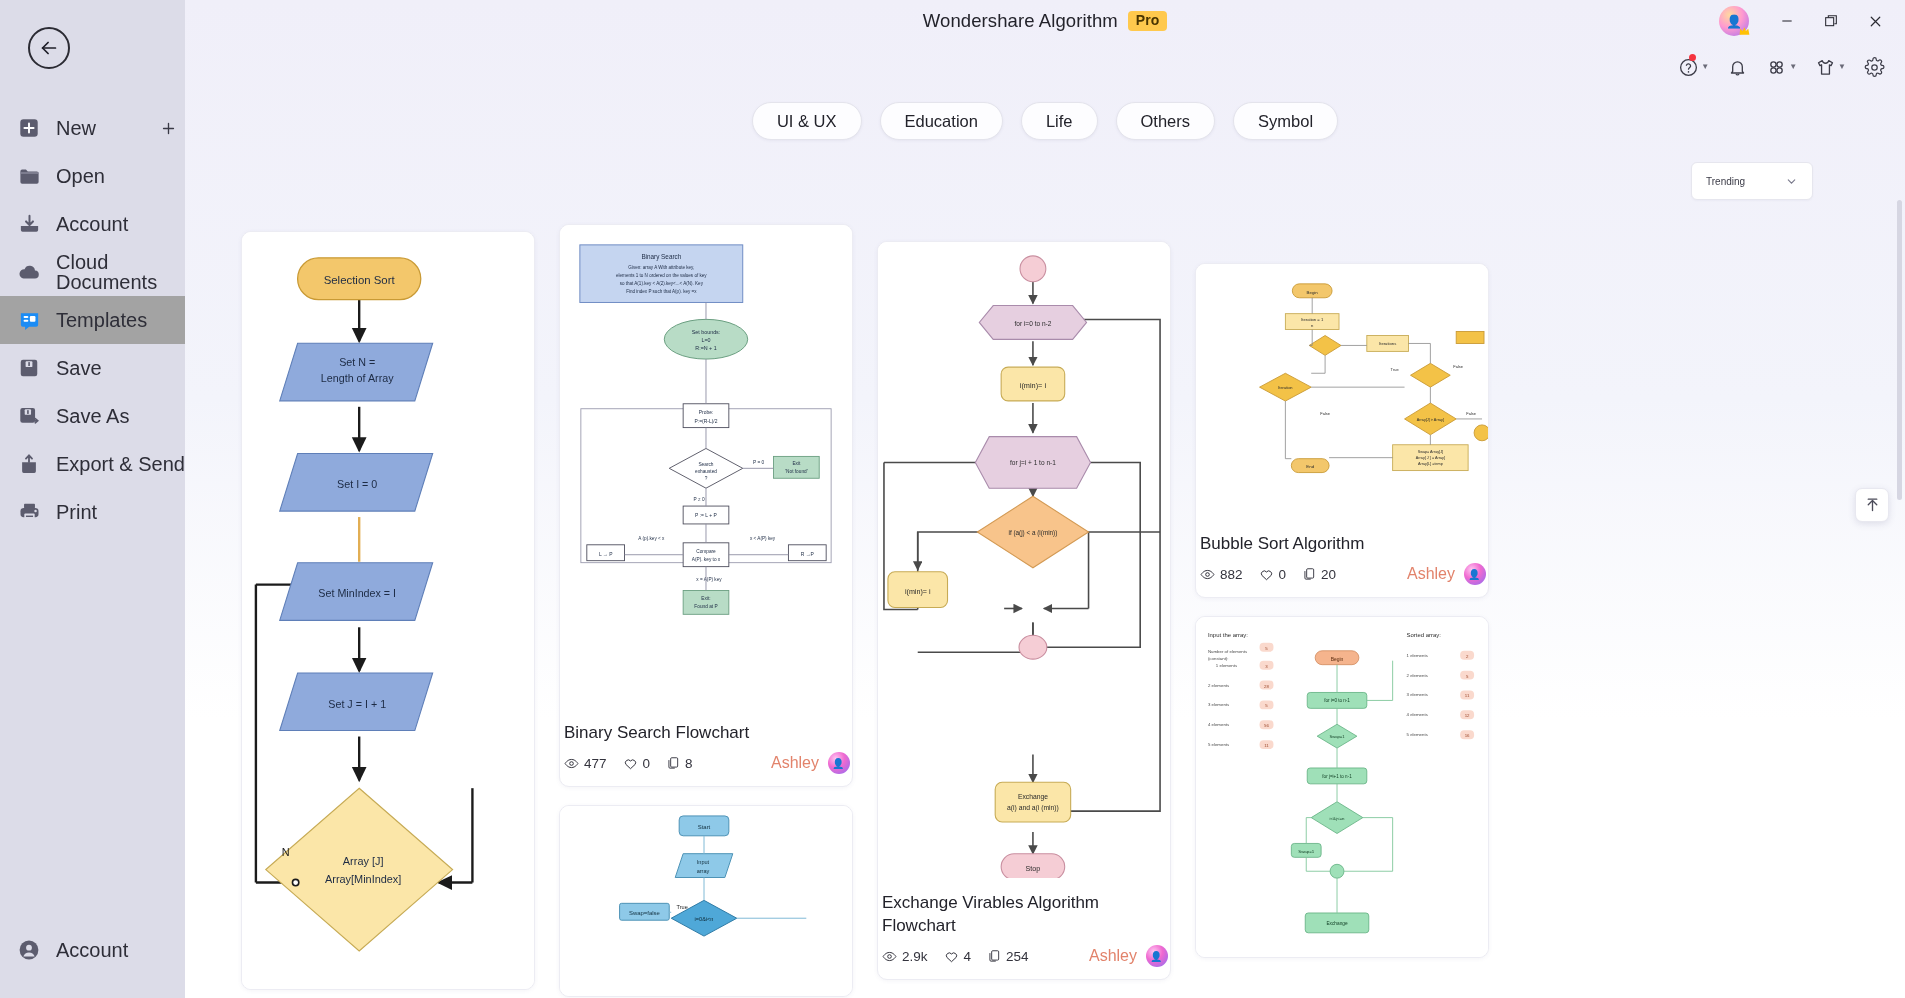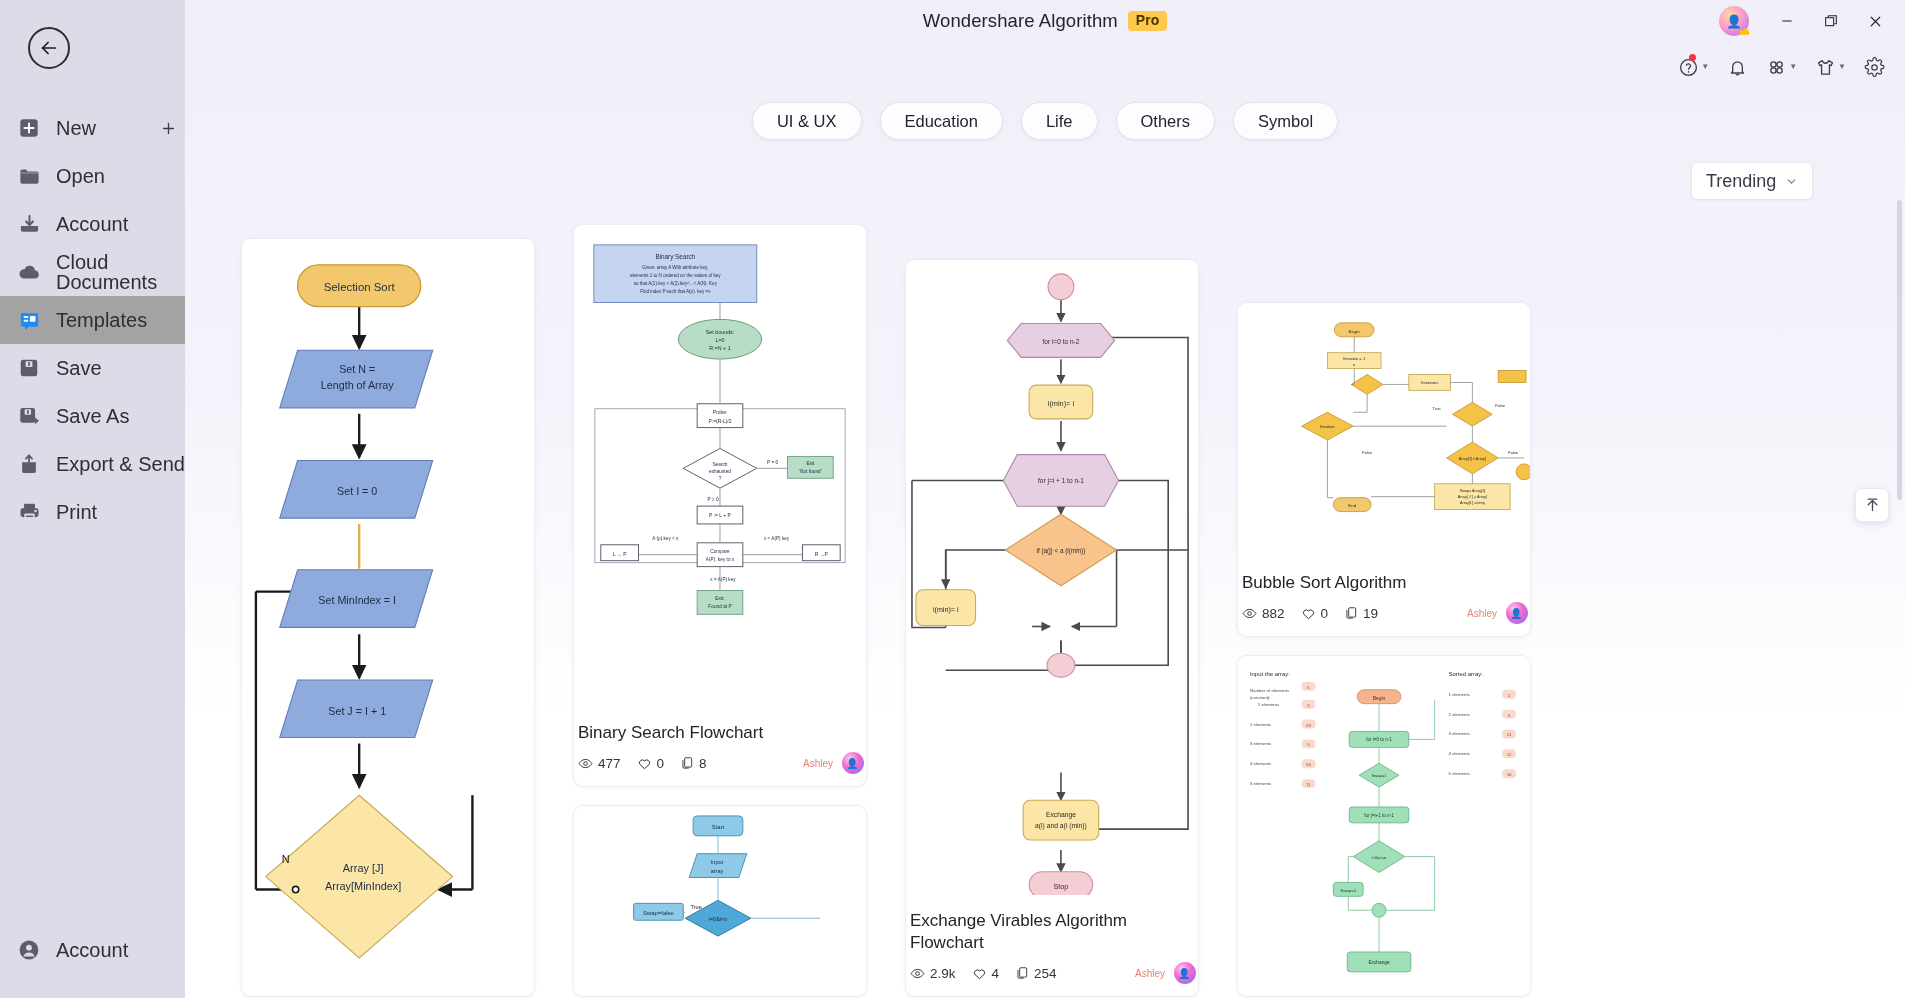--- a/index.html
+++ b/index.html
@@ -102,44 +102,44 @@
     padding: 0 24px; height: 38px; display: flex; align-items: center;
     font-size: 16.5px; color: #23232b; cursor: pointer;
     box-shadow: 0 1px 3px rgba(90,90,130,.07);
   }
 
   
   #sortrow { display: flex; justify-content: flex-end; padding: 22px 92px 0 0; }
   .sort-sel {
     width: 122px; height: 38px; background: #fff; border: 1px solid #e6e6ee;
     border-radius: 6px; display: flex; align-items: center; justify-content: space-between;
-    padding: 0 14px; font-size: 18px; color: #3b3b47; cursor: pointer;
+    padding: 0 14px; font-size: 10px; color: #3b3b47; cursor: pointer;
     box-shadow: 0 1px 2px rgba(90,90,130,.05);
   }
 
   
   #grid {
-    display: flex; gap: 38px; padding: 24px 0 0 56px; align-items: flex-end;
+    display: flex; gap: 24px; padding: 24px 0 0 56px; align-items: center;
   }
   .col { width: 294px; display: flex; flex-direction: column; gap: 18px; }
   .card {
     background: #fff; border: 1px solid #ececf3; border-radius: 10px;
     box-shadow: 0 1px 4px rgba(100,100,140,.07);
     overflow: hidden; cursor: pointer;
   }
   .card-thumb { position: relative; background: #fff; overflow: hidden; }
   .meta { padding: 10px 2px 12px 4px; }
   .meta-title {
     font-size: 17px; color: #23232b; line-height: 1.32; margin-bottom: 8px;
   }
   .meta-row { display: flex; align-items: center; font-size: 13.5px; color: #33333d; }
   .stat { display: flex; align-items: center; gap: 5px; margin-right: 16px; }
   .stat svg { display: block; }
   .author { margin-left: auto; display: flex; align-items: center; gap: 9px; }
-  .author-name { color: #e2836b; font-size: 10px; }
+  .author-name { color: #e2836b; font-size: 16px; }
   .avatar-sm {
     width: 22px; height: 22px; border-radius: 50%;
     background: radial-gradient(circle at 35% 30%, #ffc7f2 0%, #f06ad0 42%, #8a6cf5 100%);
     display:flex; align-items:center; justify-content:center; color:#fff; font-size:10px;
   }
 
   
   .scroll-top {
     position: absolute; right: 16px; top: 488px; width: 34px; height: 34px;
     background: #fff; border: 1px solid #e8e8f0; border-radius: 7px;
@@ -717,21 +717,21 @@
                 <svg width="15" height="15" viewBox="0 0 24 24" fill="none" stroke="#33333d" stroke-width="1.6">
                     <path d="M12 20.3l-7.5-7a4.6 4.6 0 017.5-5.3 4.6 4.6 0 017.5 5.3z"></path>
                   </svg>
                 <span>0</span>
               </span>
               <span class="stat">
                 <svg width="14" height="14" viewBox="0 0 24 24" fill="none" stroke="#33333d" stroke-width="1.6">
                     <rect x="8" y="3" width="12" height="16" rx="1.8"></rect>
                     <path d="M5 7v12a1.8 1.8 0 001.8 1.8H15"></path>
                   </svg>
-                <span>19</span>
+                <span>20</span>
               </span>
               <span class="author">
                 <span class="author-name">Ashley</span>
                 <span class="avatar-sm">👤</span>
               </span>
             </div>
           </div>
         </div>
 
         <div class="card">

